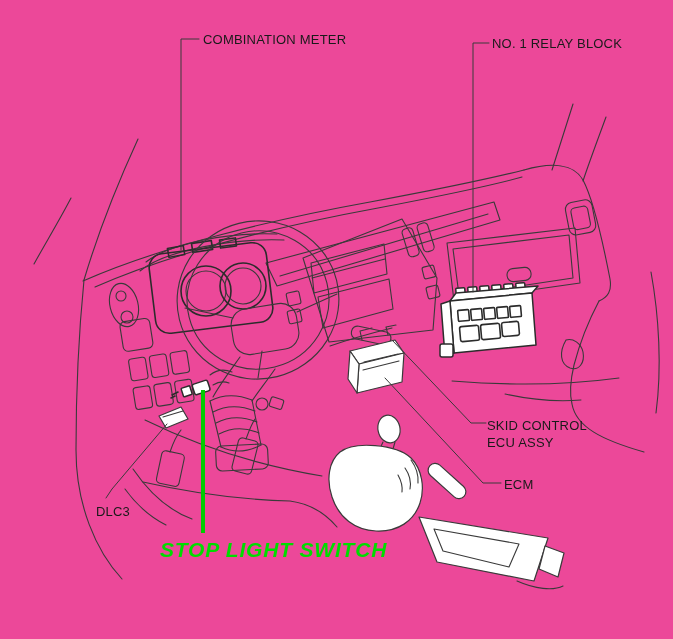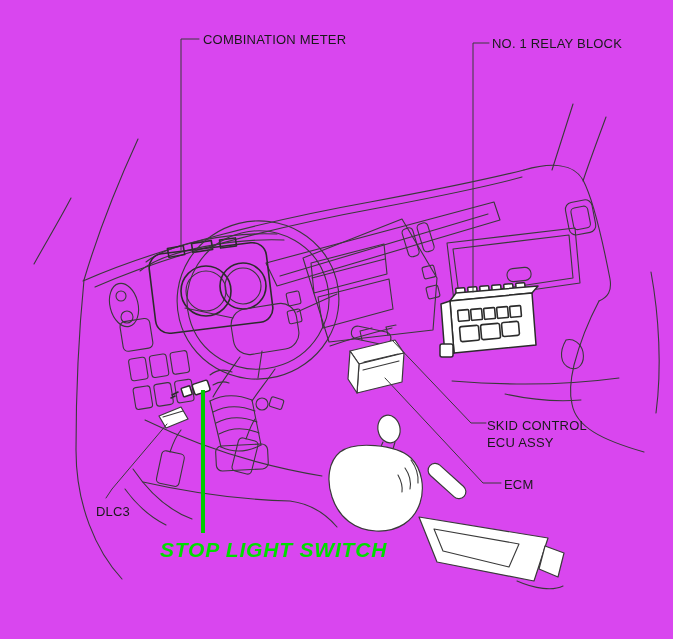--- a/index.html
+++ b/index.html
@@ -1,16 +1,16 @@
 <!DOCTYPE html>
 <html><head>
 <meta charset="utf-8">
 <style>
   html,body{margin:0;padding:0;background:#fff;}
-  #stage{position:relative;width:673px;height:639px;background:#d946ef;overflow:hidden;
+  #stage{position:relative;width:673px;height:639px;background:#ec4899;overflow:hidden;
          font-family:"Liberation Sans", sans-serif;}
   svg{position:absolute;left:0;top:0;}
   .ln{fill:none;stroke:#3a3a3a;stroke-width:1.1;stroke-linecap:round;stroke-linejoin:round;}
   .lnb{fill:none;stroke:#2c2c2c;stroke-width:1.6;stroke-linecap:round;stroke-linejoin:round;}
   .solid{fill:#ffffff;stroke:#3a3a3a;stroke-width:1.2;stroke-linecap:round;stroke-linejoin:round;}
   .solidb{fill:#ffffff;stroke:#2c2c2c;stroke-width:1.5;stroke-linecap:round;stroke-linejoin:round;}
   .leader{fill:none;stroke:#3a3a3a;stroke-width:1;stroke-linecap:round;stroke-linejoin:round;}
   .lbl{font-family:"Liberation Sans", sans-serif;font-size:13px;fill:#1a1a1a;letter-spacing:.2px;}
   .hl-text{font-family:"Liberation Sans", sans-serif;font-size:21px;font-weight:bold;
            font-style:italic;letter-spacing:.8px;}

